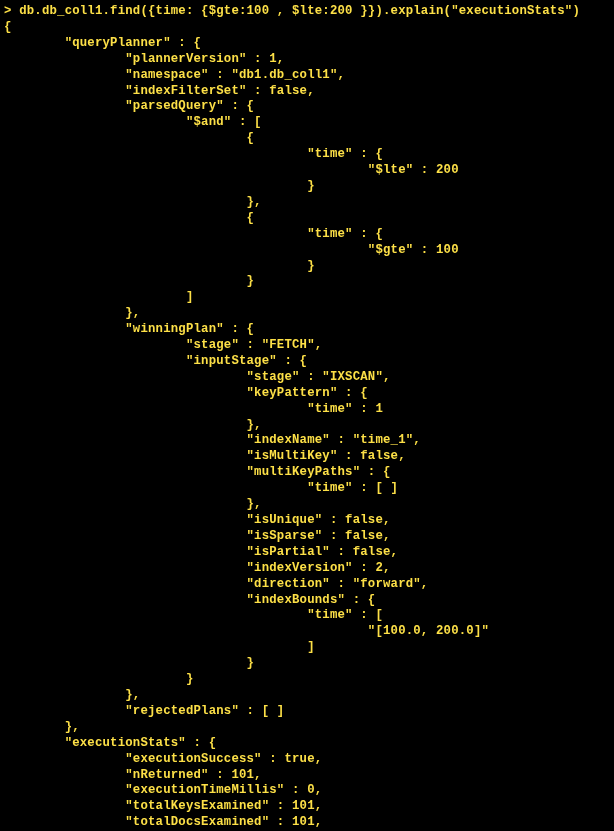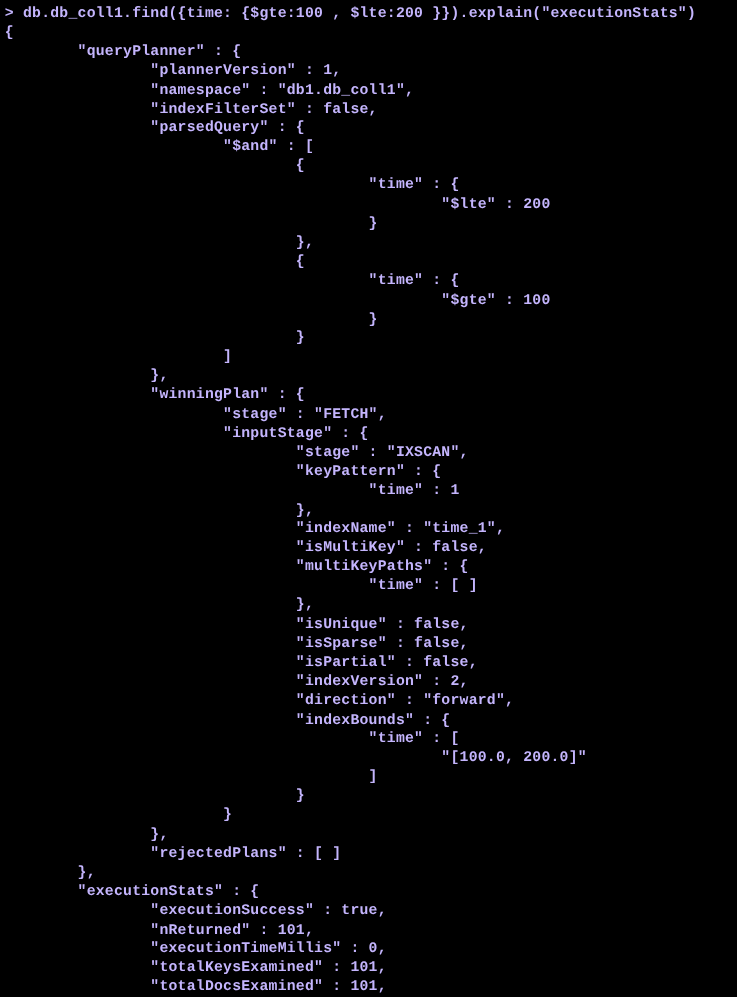--- a/index.html
+++ b/index.html
@@ -9,21 +9,21 @@
     width: 614px;
     height: 831px;
     overflow: hidden;
   }
   pre.term {
     margin: 0;
     padding: 4px 16px 0 4px;
     font-family: "Courier New", Courier, monospace;
     font-size: 12.3px;
     line-height: 15.9px;
-    color: #c4b5fd;
+    color: #fde047;
     font-weight: bold;
     white-space: pre;
     letter-spacing: 0.2px;
   }
   .ln { display: block; }
 </style>
 </head>
 <body>
 
 <pre class="term" id="term"><span class="ln">&gt; db.db_coll1.find({time: {$gte:100 , $lte:200 }}).explain("executionStats")</span><span class="ln">{</span><span class="ln">        "queryPlanner" : {</span><span class="ln">                "plannerVersion" : 1,</span><span class="ln">                "namespace" : "db1.db_coll1",</span><span class="ln">                "indexFilterSet" : false,</span><span class="ln">                "parsedQuery" : {</span><span class="ln">                        "$and" : [</span><span class="ln">                                {</span><span class="ln">                                        "time" : {</span><span class="ln">                                                "$lte" : 200</span><span class="ln">                                        }</span><span class="ln">                                },</span><span class="ln">                                {</span><span class="ln">                                        "time" : {</span><span class="ln">                                                "$gte" : 100</span><span class="ln">                                        }</span><span class="ln">                                }</span><span class="ln">                        ]</span><span class="ln">                },</span><span class="ln">                "winningPlan" : {</span><span class="ln">                        "stage" : "FETCH",</span><span class="ln">                        "inputStage" : {</span><span class="ln">                                "stage" : "IXSCAN",</span><span class="ln">                                "keyPattern" : {</span><span class="ln">                                        "time" : 1</span><span class="ln">                                },</span><span class="ln">                                "indexName" : "time_1",</span><span class="ln">                                "isMultiKey" : false,</span><span class="ln">                                "multiKeyPaths" : {</span><span class="ln">                                        "time" : [ ]</span><span class="ln">                                },</span><span class="ln">                                "isUnique" : false,</span><span class="ln">                                "isSparse" : false,</span><span class="ln">                                "isPartial" : false,</span><span class="ln">                                "indexVersion" : 2,</span><span class="ln">                                "direction" : "forward",</span><span class="ln">                                "indexBounds" : {</span><span class="ln">                                        "time" : [</span><span class="ln">                                                "[100.0, 200.0]"</span><span class="ln">                                        ]</span><span class="ln">                                }</span><span class="ln">                        }</span><span class="ln">                },</span><span class="ln">                "rejectedPlans" : [ ]</span><span class="ln">        },</span><span class="ln">        "executionStats" : {</span><span class="ln">                "executionSuccess" : true,</span><span class="ln">                "nReturned" : 101,</span><span class="ln">                "executionTimeMillis" : 0,</span><span class="ln">                "totalKeysExamined" : 101,</span><span class="ln">                "totalDocsExamined" : 101,</span></pre>

